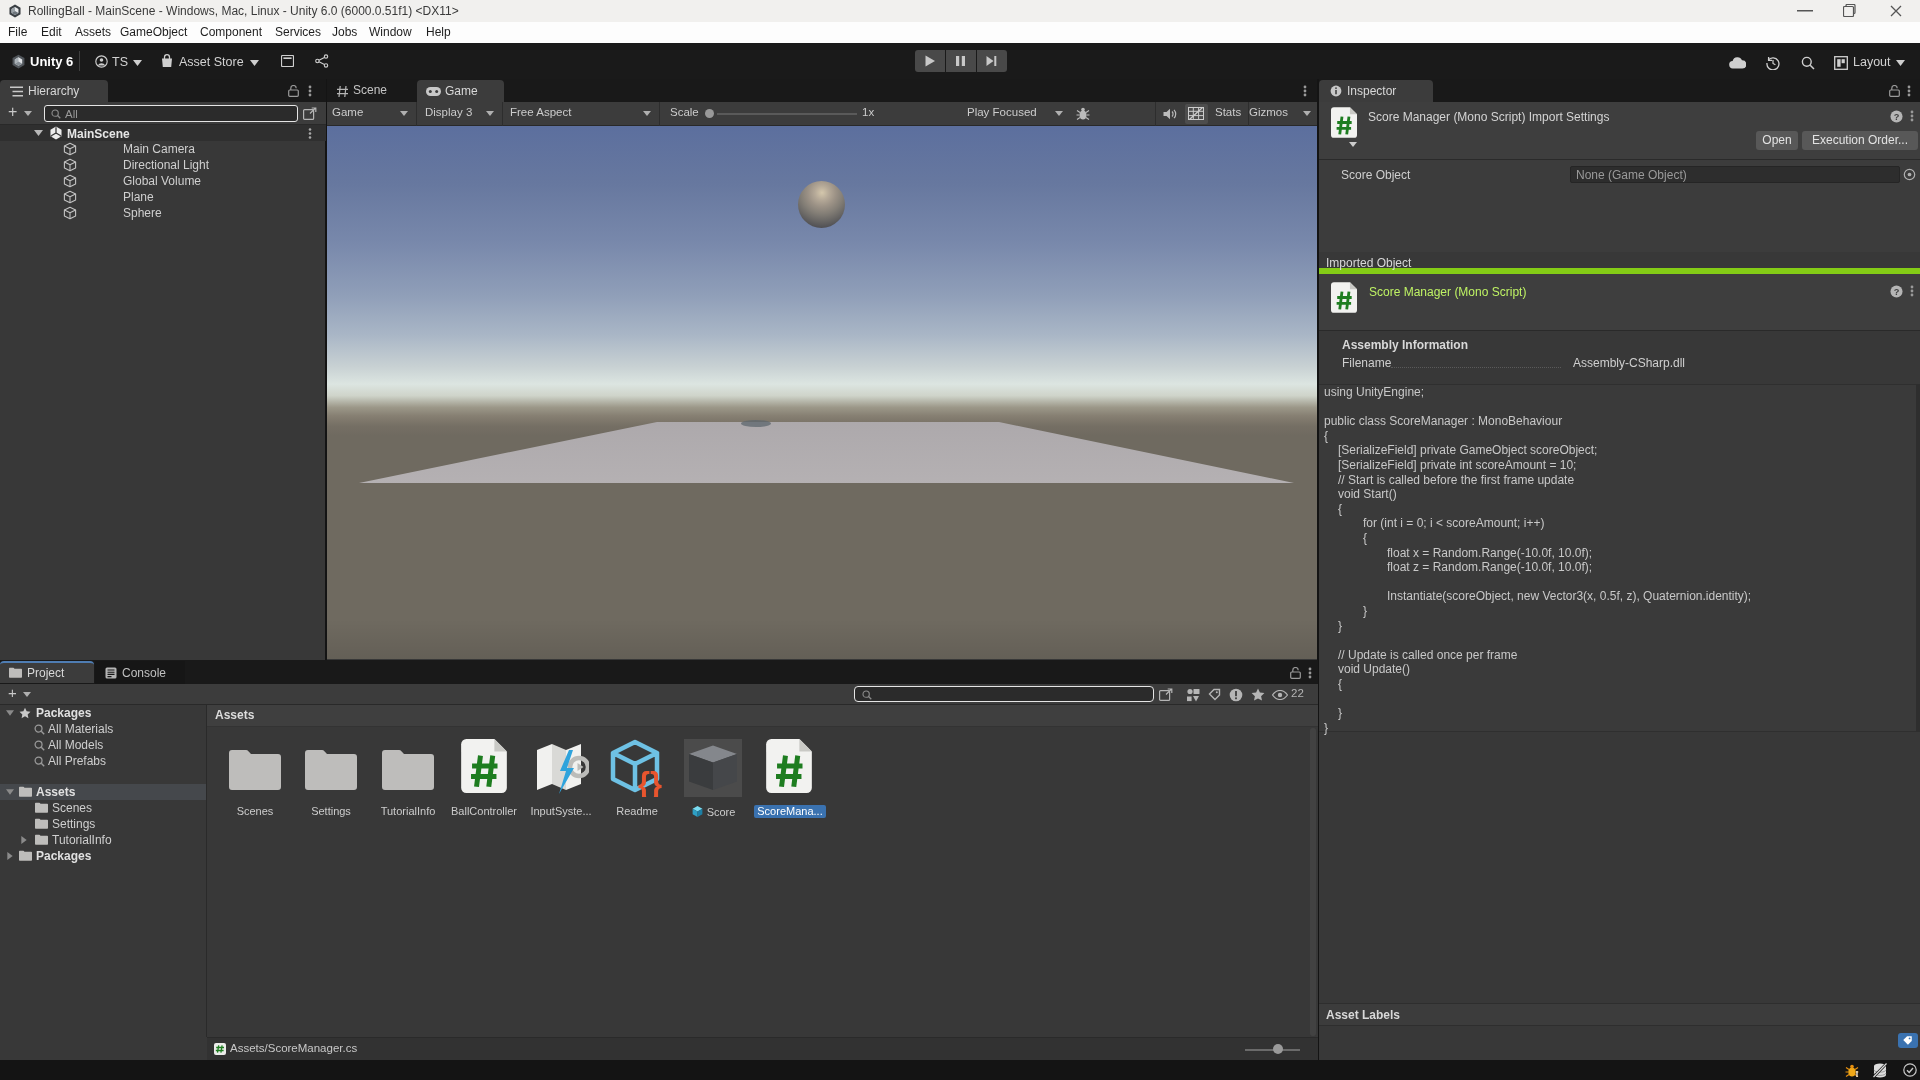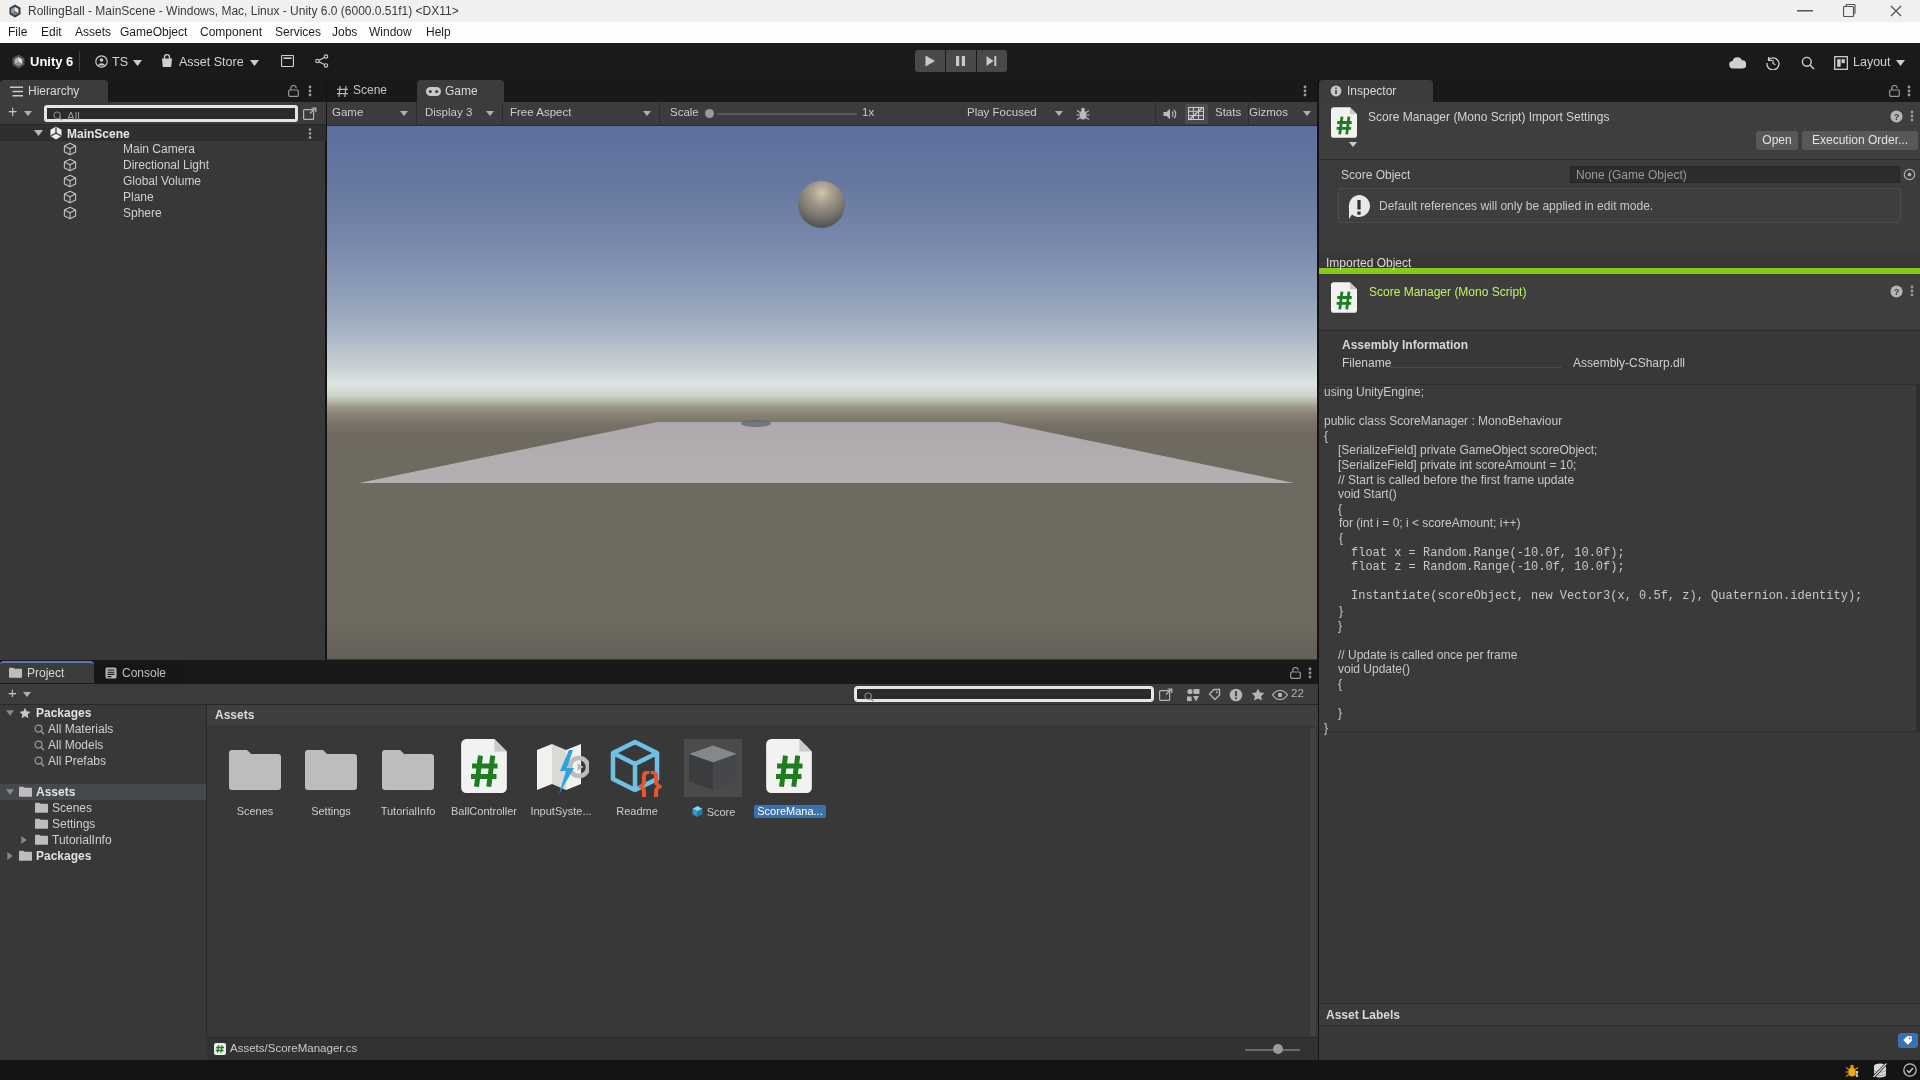--- a/index.html
+++ b/index.html
@@ -13,24 +13,24 @@
   #titlebar .ttext { position:absolute; left:28px; top:4px; font-size:12px; color:#3a3a3a; }
   #menubar { left:0; top:22px; width:1920px; height:21px; background:#fdfdfd; }
   #menubar span { position:absolute; top:3px; font-size:12px; color:#1e1e1e; }
   #toolbar { left:0; top:43px; width:1920px; height:36px; background:#1a1a1a; color:#cfcfcf; }
 
   
   .tabwell { background:#191919; }
   .tab { position:absolute; top:1px; height:22px; background:#3c3c3c;
          border-radius:4px 4px 0 0; font-size:12px; color:#d8d8d8; }
   .ptool { background:#3c3c3c; border-bottom:1px solid #292929; }
-  .srch { position:absolute; background:#2b2b2b; border:3px solid #e5e5e5; border-radius:3px; }
+  .srch { position:absolute; background:#2b2b2b; border:1px solid #e5e5e5; border-radius:3px; }
   .dim { color:#999; }
   .cl { height:14.6px; font-size:12px; color:#c8c8c8; white-space:nowrap; overflow:hidden; }
-  .p0 { padding-left:5px; } .p1 { padding-left:19px; } .p2 { padding-left:20px; } .p3 { padding-left:32px;font-family:Liberation Mono, monospace; }
+  .p0 { padding-left:5px; } .p1 { padding-left:19px; } .p2 { padding-left:44px; } .p3 { padding-left:68px; }
   .plabel { position:absolute; top:77px; width:76px; text-align:center; font-size:11px; color:#ccc; white-space:nowrap; }
   .ico { position:absolute; }
 
   
   #hier { left:0; top:79px; width:326px; height:581px; background:#383838; border-right:1px solid #141414;}
   .hrow { position:absolute; left:0; width:100%; height:16px; font-size:12px; color:#cfcfcf; }
   .hrow .lbl { position:absolute; top:1px;margin-left:44px; }
 
   
   #center { left:327px; top:79px; width:990px; height:581px; background:#383838; }
@@ -596,28 +596,20 @@
   </div>
   <div class="abs" style="left:0;top:81px;width:602px;height:92px;background:#3c3c3c">
     <span class="abs" style="left:22px;top:8px;font-size:12px;color:#cfcfcf">Score Object</span>
     <div class="abs" style="left:251px;top:6px;width:330px;height:17px;background:#2d2d2d;border:1px solid #252525;border-radius:2px">
       <span class="abs" style="left:5px;top:1px;font-size:12px;color:#9a9a9a">None (Game Object)</span>
     </div>
     <svg class="ico" style="left:584px;top:8px" width="13" height="13" viewBox="0 0 14 14">
         <circle cx="7" cy="7" r="5.6" fill="none" stroke="#b0b0b0" stroke-width="1.3"></circle>
         <circle cx="7" cy="7" r="2" fill="#b0b0b0"></circle>
       </svg>
-    <div class="abs" style="left:19px;top:28px;width:563px;height:35px;background:#3e3e3e;border:1px solid #4d4d4d;border-radius:3px">
-      <svg class="ico" style="left:7px;top:5px" width="26" height="26" viewBox="0 0 26 26">
-          <path d="M13 1 a11 11 0 1 1 -7 19.5 L3 25 V14 A11 11 0 0 1 13 1 Z" fill="#e8e8e8"></path>
-          <rect x="11.4" y="6" width="3.2" height="9.5" fill="#2e2e2e"></rect>
-          <rect x="11.4" y="17.5" width="3.2" height="3.2" fill="#2e2e2e"></rect>
-        </svg>
-      <span class="abs" style="left:40px;top:10px;font-size:12px;color:#c8c8c8">Default references will only be applied in edit mode.</span>
-    </div>
   </div>
   <div class="abs" style="left:0;top:173px;width:602px;height:22px;background:#383838;border-bottom:6px solid #84cc16">
     <span class="abs" style="left:7px;top:4px;font-size:12px;color:#d8d8d8">Imported Object</span>
   </div>
   <div class="abs" style="left:0;top:195px;width:602px;height:57px;background:#3e3e3e;border-bottom:1px solid #2a2a2a">
     <svg class="ico" style="left:12px;top:8px" width="26" height="31" viewBox="0 0 44 52">
         <use href="#csfile"></use>
       </svg>
     <span class="abs" style="left:50px;top:11px;font-size:12px;color:#bef264">Score Manager (Mono Script)</span>
     <svg class="ico" style="left:571px;top:11px" width="13" height="13" viewBox="0 0 14 14">

